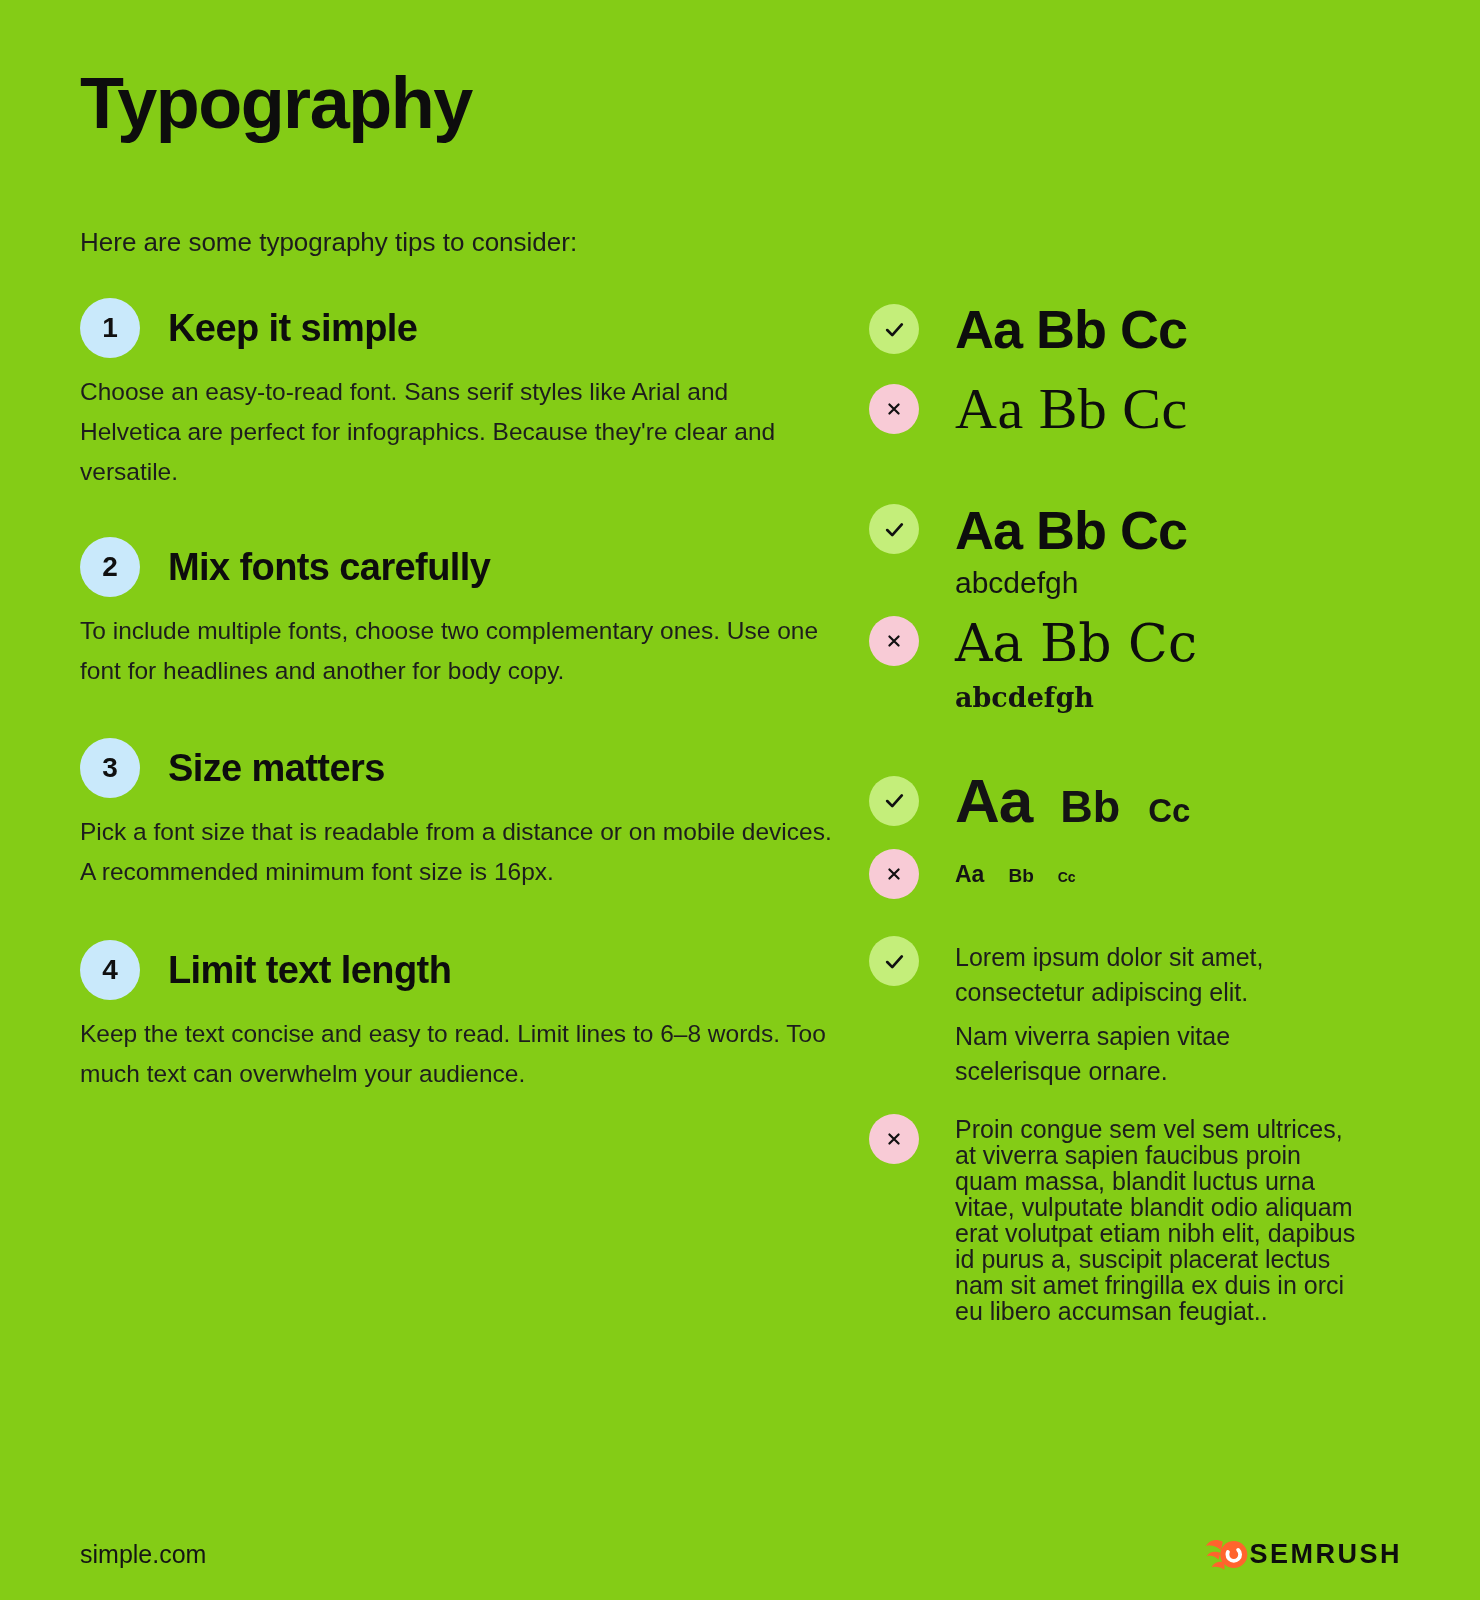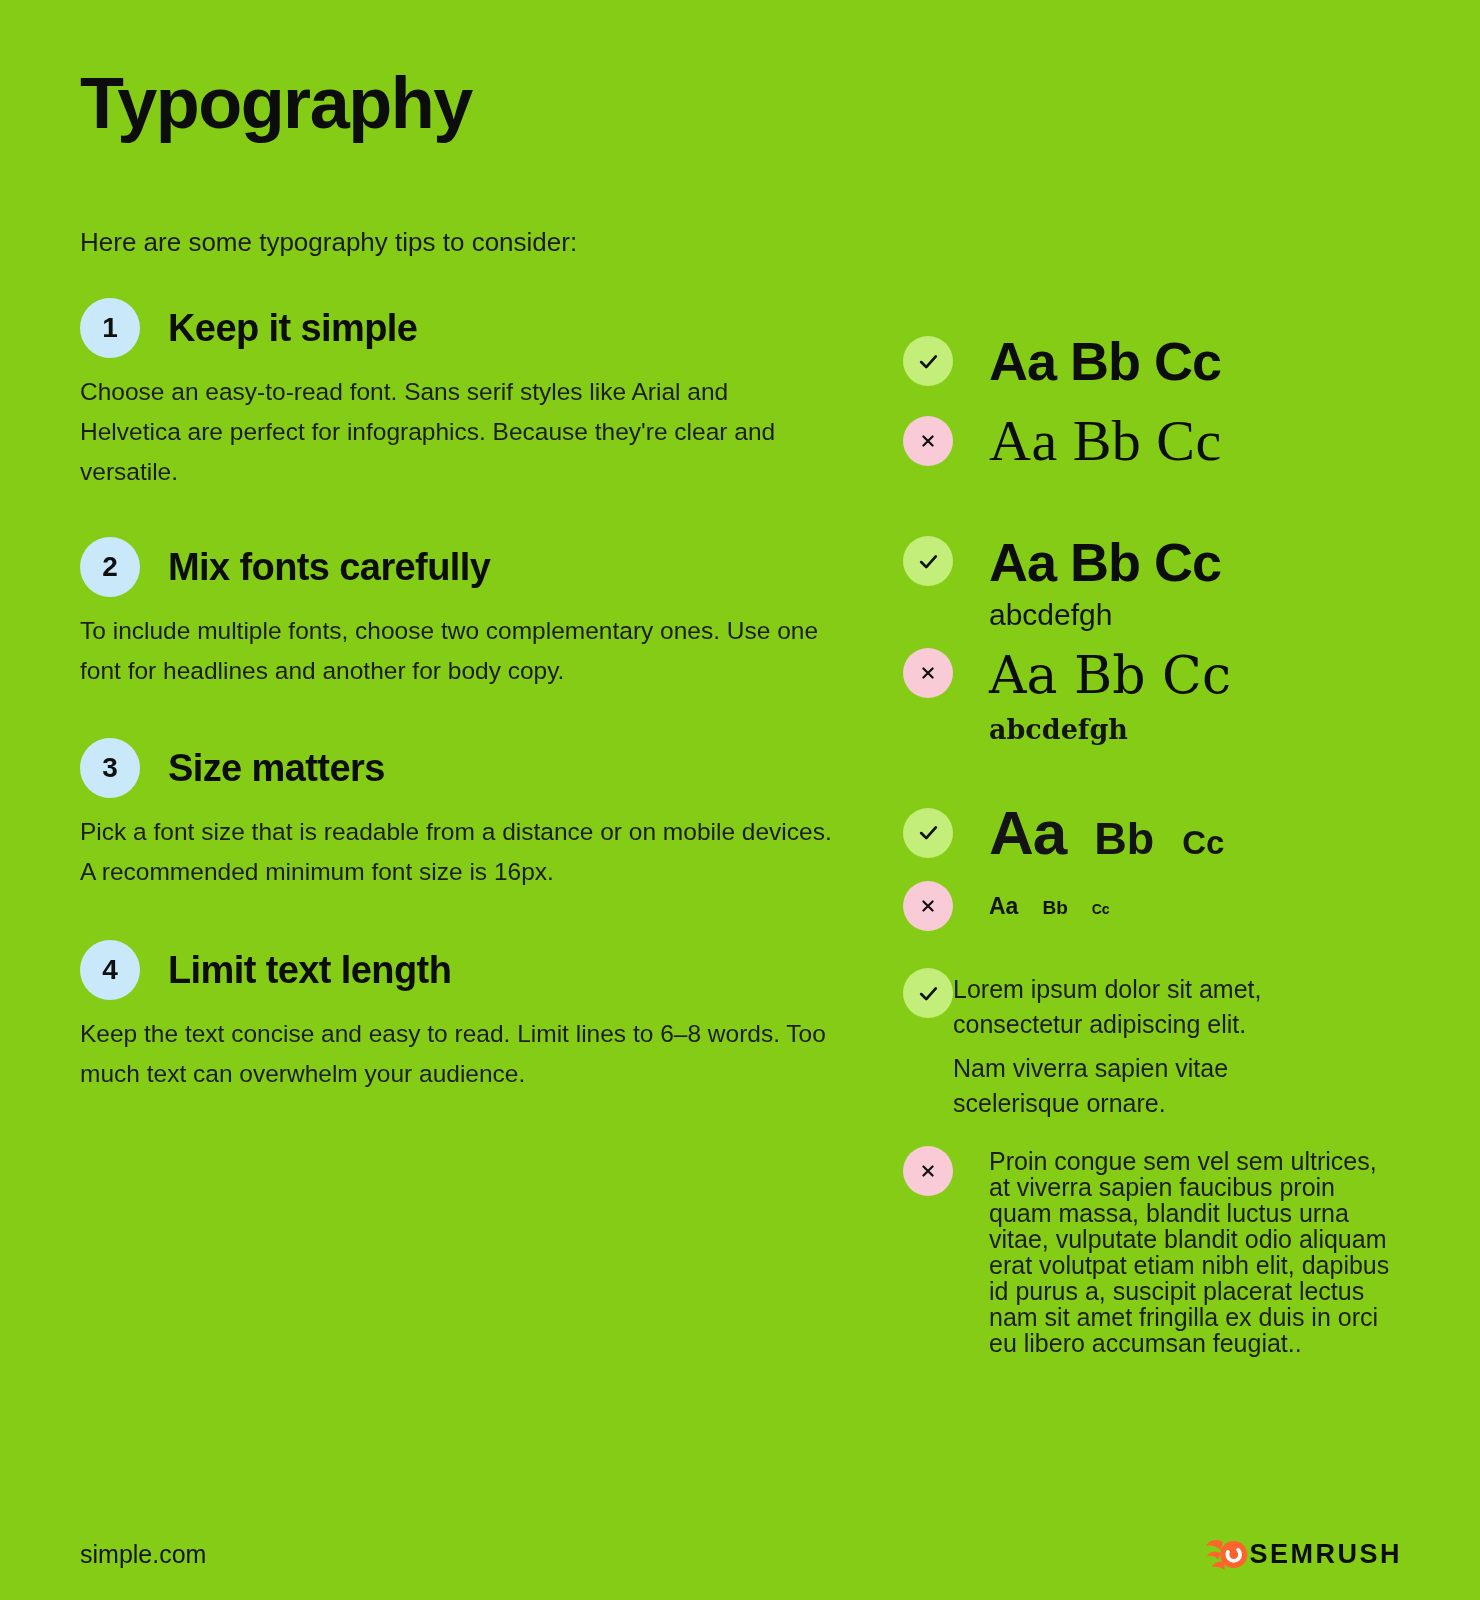--- a/index.html
+++ b/index.html
@@ -33,37 +33,37 @@
     background:#c9e9fb;flex:none;
     display:flex;align-items:center;justify-content:center;
     font-size:28px;font-weight:700;color:#101010;
   }
   .tip-heading{font-size:38px;font-weight:700;letter-spacing:-0.6px;color:#0d0d0d;}
   .tip-body{
     margin-top:14px;width:752px;
     font-size:24.5px;line-height:40px;color:#1d1d1d;
   }
   
-  .ex{position:absolute;left:903px;display:flex;margin-top:32px;}
+  .ex{position:absolute;left:869px;display:flex;}
   .badge{
     width:50px;height:50px;border-radius:50%;flex:none;
     display:flex;align-items:center;justify-content:center;
   }
   .badge.good{background:#c4ee7a;}
   .badge.bad{background:#f8cbd6;}
   .badge svg{width:27px;height:27px;display:block;}
   .badge.bad svg{width:22px;height:22px;}
 
   #exA{top:302px;align-items:center;gap:36px;}
   #exB{top:380px;align-items:center;gap:36px;}
   #exC{top:504px;gap:36px;align-items:flex-start;}
   #exD{top:616px;gap:36px;align-items:flex-start;}
   #exE{top:765px;align-items:center;gap:36px;}
   #exF{top:849px;align-items:center;gap:36px;}
-  #exG{top:936px;align-items:flex-start;}
+  #exG{top:936px;gap:36px;align-items:flex-start;}
   #exH{top:1114px;gap:36px;align-items:flex-start;}
 
   .sample-sans-big{font-size:54px;font-weight:700;letter-spacing:-1px;color:#0d0d0d;line-height:1;}
   .sample-serif-thin{
     font-family:"Liberation Serif", serif;
     font-size:58px;font-weight:400;color:#0d0d0d;line-height:1;letter-spacing:0.5px;
   }
   .sample-stack .sample-sans-big{line-height:52px;}
   .sample-sub-sans{font-size:30px;font-weight:400;color:#141414;margin-top:10px;}
   .sample-serif-slab{

